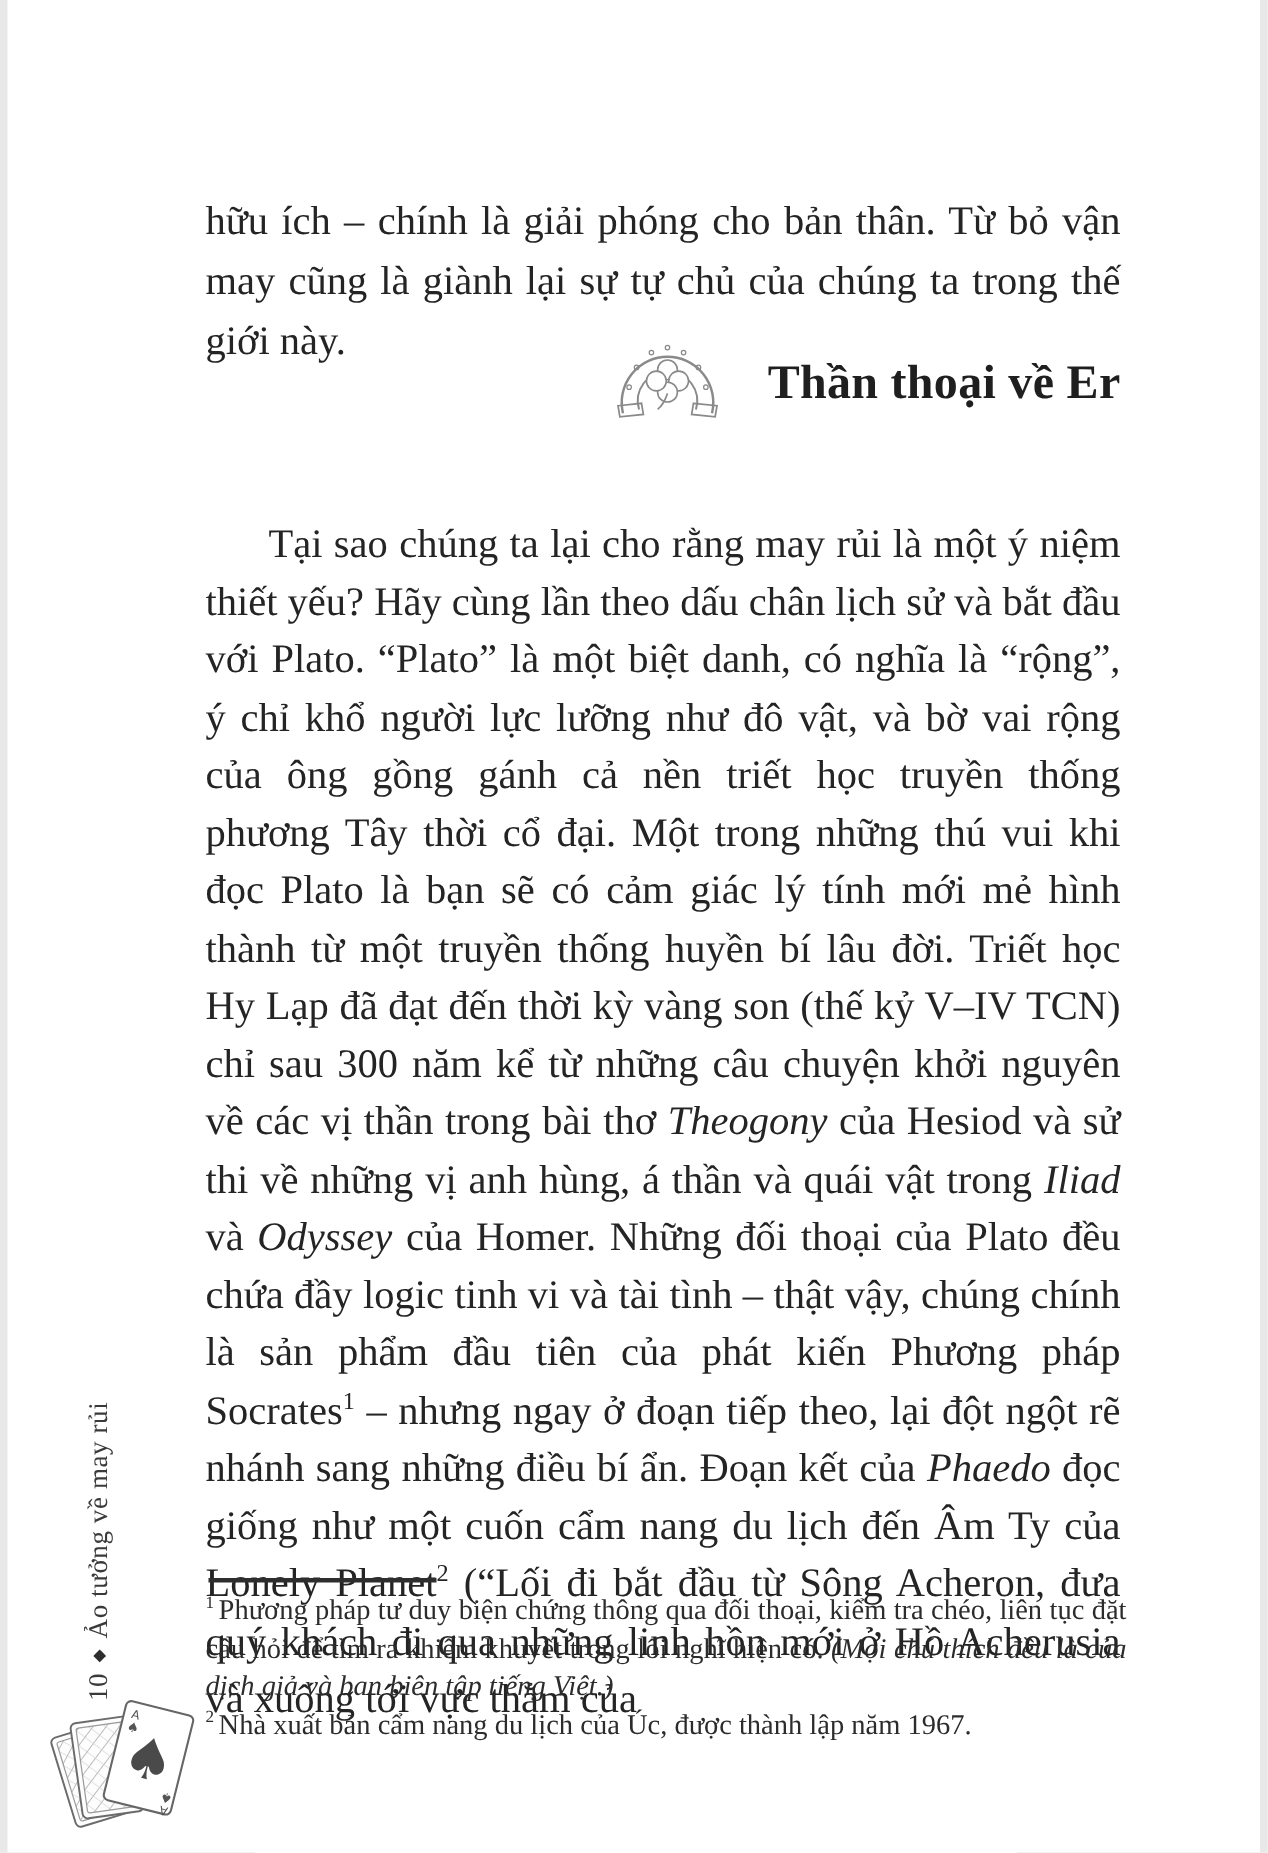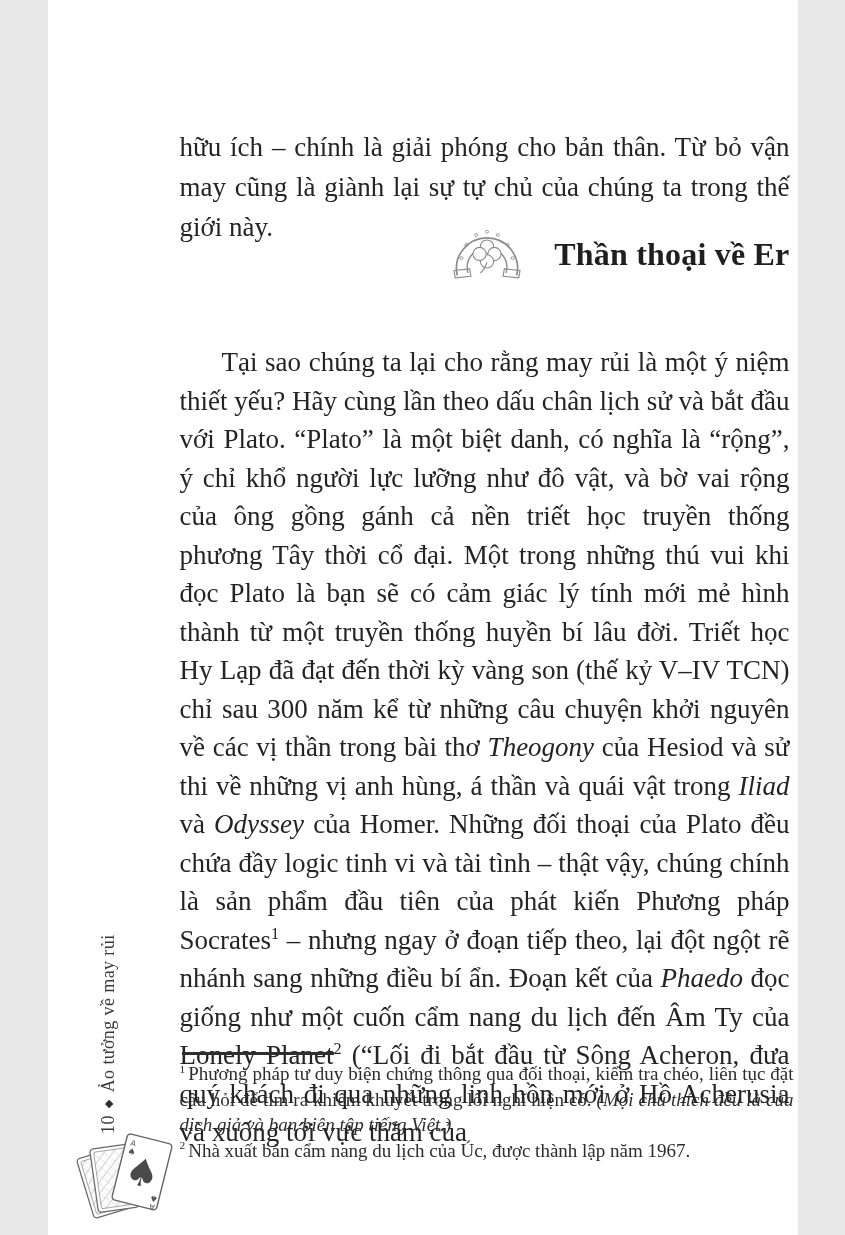--- a/index.html
+++ b/index.html
@@ -1,18 +1,18 @@
 <!DOCTYPE html>
 <html lang="vi"><head>
 <meta charset="utf-8">
 <style>
   html,body{margin:0;padding:0;background:#e8e8e8;}
   .page{
     position:relative;
-    width:750px;height:1235px;
+    width:835px;height:1235px;
     background:#ffffff;
     margin:0 auto;
     overflow:hidden;
     font-family:"Liberation Serif","DejaVu Serif",serif;
     color:#242424;
   }
   .intro{
     position:absolute;top:100px;left:132px;width:610px;
     font-size:27px;line-height:40px;text-align:justify;
   }

